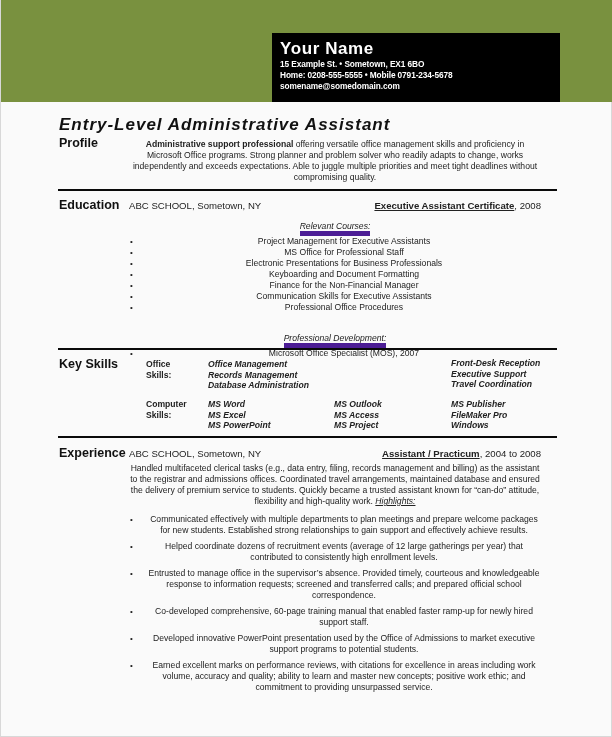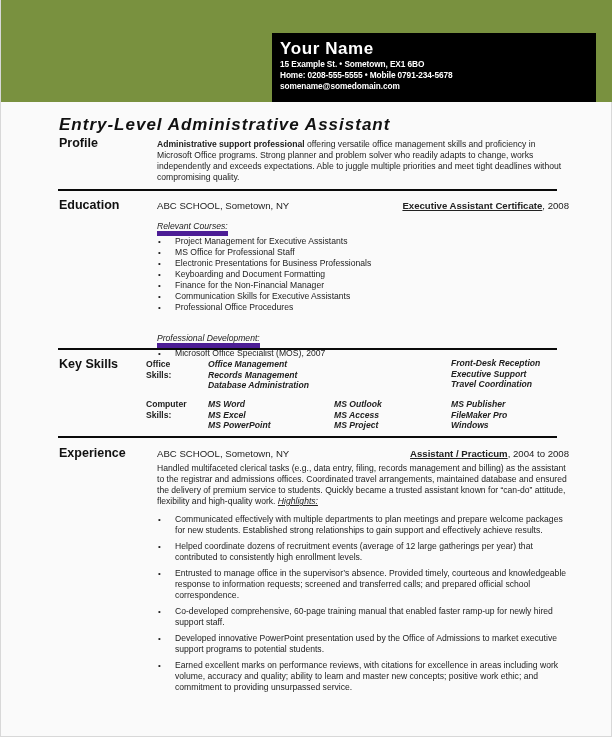--- a/index.html
+++ b/index.html
@@ -15,21 +15,21 @@
       background: #fafafa;
       border-left: 1px solid #d8d8d8;
       border-right: 1px solid #d8d8d8;
       border-bottom: 1px solid #d8d8d8;
     }
     .green-band {
       position: absolute; left: 0; top: 0; width: 612px; height: 102px;
       background: #79913f;
     }
     .name-box {
-      position: absolute; left: 271px; top: 33px; width: 324px; height: 69px;
+      position: absolute; left: 271px; top: 33px; width: 288px; height: 69px;
       background: #000;
       color: #fff;
       padding: 6px 0 0 8px;
     }
     .name-box .name {
       font-size: 17px; font-weight: bold; letter-spacing: 0.6px; line-height: 20px;
     }
     .name-box .contact {
       font-size: 8.3px; font-weight: bold; line-height: 11px; letter-spacing: -0.1px;
     }
@@ -38,21 +38,21 @@
       font-size: 17px; font-weight: bold; font-style: italic; letter-spacing: 1px;
       color: #111;
     }
     .section-label {
       position: absolute; left: 58px;
       font-size: 12.5px; font-weight: bold; color: #111;
     }
     .body-text {
       font-size: 8.6px; line-height: 11px; color: #222;
     }
-    .block { position: absolute; left: 156px; width: 412px; }
+    .block { position: absolute; left: 128px; width: 412px; text-align: center; }
     .divider {
       position: absolute; left: 57px; width: 499px; height: 2px; background: #0a0a0a;
     }
     .row-head { display: flex; justify-content: space-between; font-size: 9.6px; color: #222; }
     .row-head .right u { font-weight: bold; text-decoration: underline; }
     .sub-label {
       font-size: 8.6px; font-style: italic; color: #222; display: inline-block;
       border-bottom: 5px solid #4c1d95; padding-bottom: 0px; line-height: 10px;
     }
     ul.bullets { list-style: none; }

